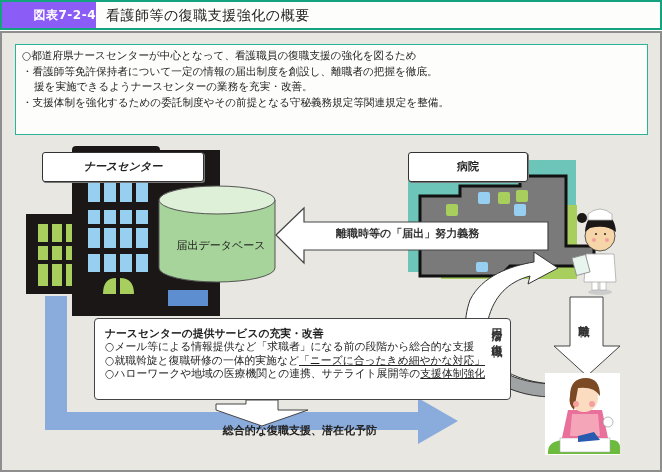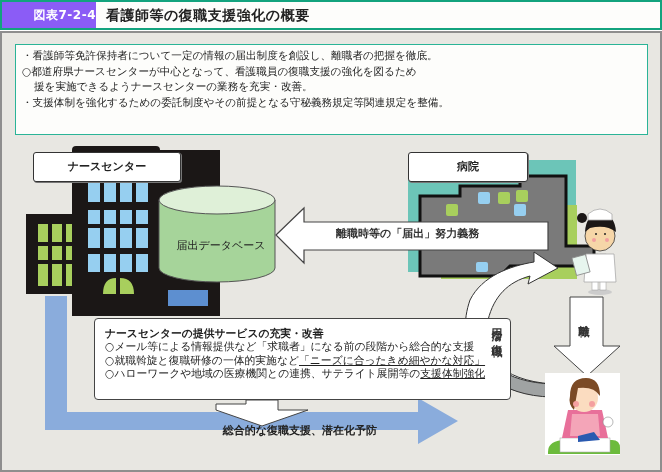--- a/index.html
+++ b/index.html
@@ -1,32 +1,32 @@
 <!DOCTYPE html>
 <html><head>
 <meta charset="utf-8">
 <style>
   * { box-sizing: border-box; margin: 0; padding: 0; }
   html, body { width: 662px; height: 472px; background: #ffffff; overflow: hidden; }
   body { font-family: "DejaVu Sans", "Liberation Sans", sans-serif; position: relative; }
 
   .header { position: absolute; left: 0; top: 0; width: 662px; height: 30px; border: 2px solid #13a37e; background: #fdfdfb; }
   .header-badge { position: absolute; left: 0; top: 0; width: 94px; height: 26px; background: #8b5cf6; color: #fff; font-weight: bold; font-size: 12px; line-height: 26px; padding-left: 12px; letter-spacing: 0.5px; text-align: right; }
-  .header-title { position: absolute; left: 104px; top: 0; height: 26px; line-height: 26px; font-weight: bold; font-size: 14px; color: #222; letter-spacing: 0.5px; }
+  .header-title { position: absolute; left: 104px; top: 0; height: 26px; line-height: 26px; font-weight: normal; font-size: 14px; color: #222; letter-spacing: 0.5px; }
 
   .panel { position: absolute; left: 0; top: 31px; width: 662px; height: 441px; background: #e8e7e2; border: 2px solid #8e8e8e; }
 
   .summary { position: absolute; left: 15px; top: 44px; width: 633px; height: 91px; background: #fdfdfb; border: 1.5px solid #2ab497; padding: 3px 6px; font-size: 10.6px; line-height: 15.6px; color: #222; }
   .summary .line { white-space: nowrap; }
   .summary .indent { padding-left: 12px; }
 
   svg.scene { position: absolute; left: 0; top: 0; }
 
   .label-box { position: absolute; background: #fff; border: 1.2px solid #333; border-radius: 3px; box-shadow: 1px 1px 0 #777; font-size: 11px; font-weight: bold; text-align: center; color: #222; }
-  .nc-label { left: 33px; top: 152px; width: 148px; height: 30px; line-height: 28px; }
+  .nc-label { left: 42px; top: 152px; width: 162px; height: 30px; line-height: 28px; font-style: italic; }
   .hosp-label { left: 408px; top: 152px; width: 120px; height: 30px; line-height: 28px; }
 
   .db-label { position: absolute; left: 166px; top: 238px; width: 110px; text-align: center; font-size: 11px; color: #222; }
   .notify-label { position: absolute; left: 336px; top: 226px; width: 200px; font-size: 11px; font-weight: bold; color: #333; }
 
   .services { position: absolute; left: 53px; top: 318px; width: 417px; height: 82px; background: #fff; border: 1.2px solid #444; border-radius: 4px; padding: 8px 10px; font-size: 10.8px; line-height: 13.4px; color: #222; margin-left: 41px; }
   .services .title { font-weight: bold; }
   .services .u { text-decoration: underline; }
 
   .bottom-label { position: absolute; left: 150px; top: 423px; width: 300px; text-align: center; font-size: 11px; font-weight: bold; color: #222; }
@@ -39,22 +39,22 @@
 <body>
 
 <div class="header">
   <div class="header-badge">図表7-2-4</div>
   <div class="header-title">看護師等の復職支援強化の概要</div>
 </div>
 
 <div class="panel"></div>
 
 <div class="summary">
+  <div class="line">○都道府県ナースセンターが中心となって、看護職員の復職支援の強化を図るため</div>
   <div class="line">・看護師等免許保持者について一定の情報の届出制度を創設し、離職者の把握を徹底。</div>
-  <div class="line">○都道府県ナースセンターが中心となって、看護職員の復職支援の強化を図るため</div>
   <div class="line indent">援を実施できるようナースセンターの業務を充実・改善。</div>
   <div class="line">・支援体制を強化するための委託制度やその前提となる守秘義務規定等関連規定を整備。</div>
 </div>
 
 <svg class="scene" width="662" height="472" viewBox="0 0 662 472">
 
   <g>
     <polygon points="45,296 67,296 67,412 418,412 418,398 458,421 418,444 418,430 45,430" fill="#8aacdc"></polygon>
   </g>
 

